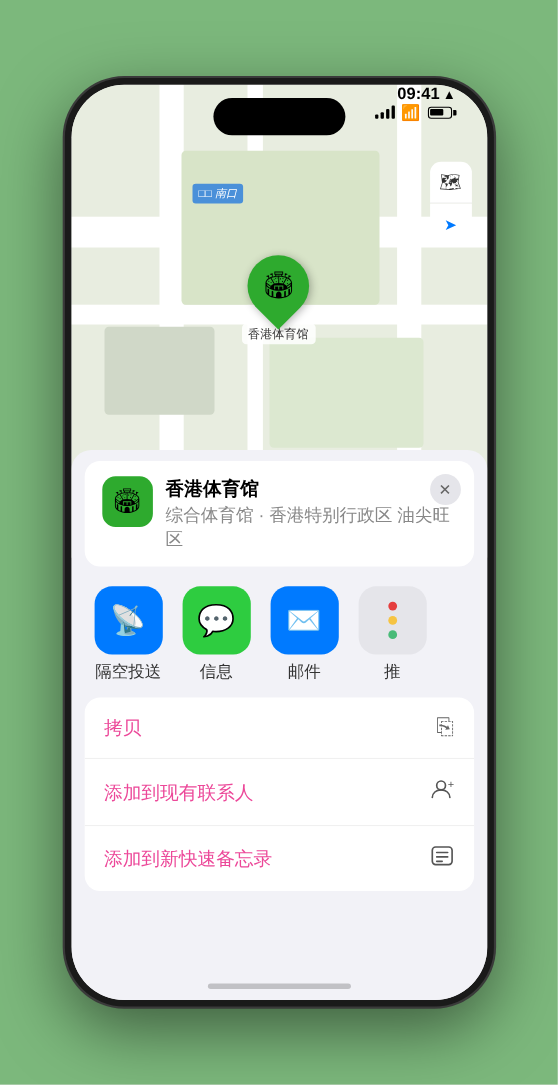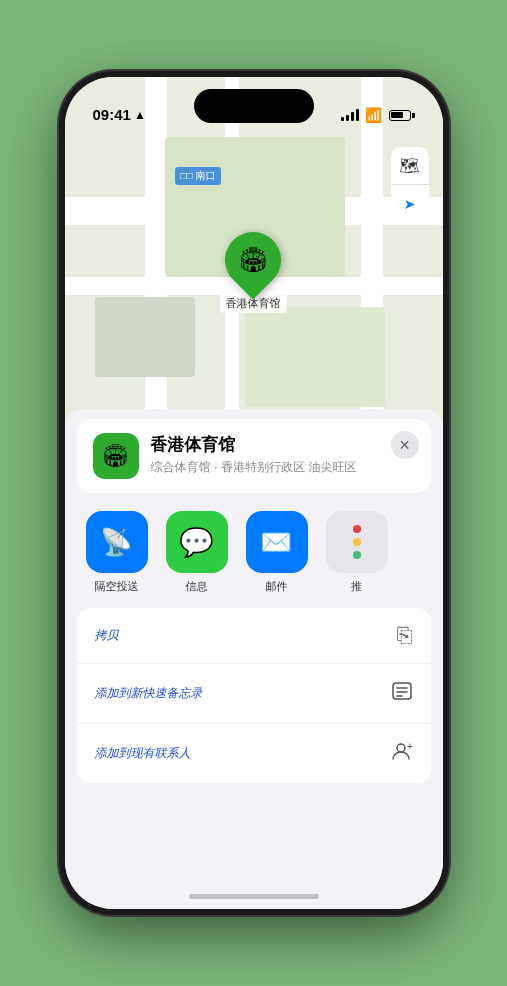--- a/index.html
+++ b/index.html
@@ -41,20 +41,21 @@
       top: 0;
       left: 0;
       right: 0;
       height: 54px;
       z-index: 100;
       display: flex;
       align-items: flex-end;
       padding-bottom: 8px;
       padding-left: 28px;
       padding-right: 28px;
+      flex-direction: column;
     }
 
     .status-time {
       font-size: 15px;
       font-weight: 600;
       color: #000;
       display: flex;
       align-items: center;
       gap: 3px;
     }
@@ -164,20 +165,21 @@
     .map-label {
       position: absolute;
       top: 90px;
       left: 110px;
       background: #4a90d9;
       color: #fff;
       font-size: 10px;
       padding: 2px 6px;
       border-radius: 3px;
       white-space: nowrap;
+      font-style: italic;
     }
 
     
     .map-controls {
       position: absolute;
       top: 70px;
       right: 14px;
       display: flex;
       flex-direction: column;
       gap: 0;
@@ -280,21 +282,21 @@
       flex: 1;
     }
 
     .place-name {
       font-size: 17px;
       font-weight: 600;
       color: #000;
     }
 
     .place-desc {
-      font-size: 12px;
+      font-size: 16px;
       color: #888;
       margin-top: 3px;
     }
 
     .close-btn {
       position: absolute;
       top: 12px;
       right: 12px;
       width: 28px;
       height: 28px;
@@ -340,21 +342,21 @@
     .share-icon-wrap.message { background: #2ecc40; }
     .share-icon-wrap.mail { background: #007aff; }
     .share-icon-wrap.notes {
       background: linear-gradient(180deg, #ffd60a 0%, #ffbb00 100%);
       position: relative;
       border: 2px solid #e53e3e;
     }
     .share-icon-wrap.more { background: #e5e5ea; }
 
     .share-label {
-      font-size: 11px;
+      font-size: 15px;
       color: #333;
     }
 
     
     .action-list {
       background: #fff;
       margin: 6px 12px;
       border-radius: 14px;
       overflow: hidden;
     }
@@ -366,23 +368,22 @@
       padding: 16px 18px;
       cursor: pointer;
       border-bottom: 1px solid #f0f0f0;
     }
 
     .action-item:last-child {
       border-bottom: none;
     }
 
     .action-label {
-      font-size: 12px;
-      color: #1d4ed8;
-      font-style: italic;
+      font-size: 17px;
+      color: #ec4899;
     }
 
     .action-icon {
       font-size: 20px;
       color: #666;
     }
 
     
     .home-indicator {
       position: absolute;
@@ -547,44 +548,44 @@
 
       </div>
 
       <div class="action-list">
 
         <div class="action-item">
           <span class="action-label">拷贝</span>
           <span class="action-icon">⎘</span>
         </div>
 
+
+        <div class="action-item">
+          <span class="action-label">添加到现有联系人</span>
+          <span class="action-icon">
+            <svg width="22" height="22" viewBox="0 0 22 22" fill="none">
+              <circle cx="10" cy="8" r="4" stroke="#555" stroke-width="1.5" fill="none"></circle>
+              <path d="M2 19c0-4 3.6-7 8-7s8 3 8 7" stroke="#555" stroke-width="1.5" fill="none" stroke-linecap="round"></path>
+              <text x="16" y="10" font-size="10" fill="#555">+</text>
+            </svg>
+          </span>
+        </div>
 
         <div class="action-item">
           <span class="action-label">添加到新快速备忘录</span>
           <span class="action-icon" style="font-size:18px;">
             <svg width="22" height="22" viewBox="0 0 22 22" fill="none">
               <rect x="2" y="3" width="18" height="16" rx="3" stroke="#555" stroke-width="1.5" fill="none"></rect>
               <line x1="6" y1="8" x2="16" y2="8" stroke="#555" stroke-width="1.5" stroke-linecap="round"></line>
               <line x1="6" y1="12" x2="16" y2="12" stroke="#555" stroke-width="1.5" stroke-linecap="round"></line>
               <line x1="6" y1="16" x2="11" y2="16" stroke="#555" stroke-width="1.5" stroke-linecap="round"></line>
             </svg>
           </span>
         </div>
 
-        <div class="action-item">
-          <span class="action-label">添加到现有联系人</span>
-          <span class="action-icon">
-            <svg width="22" height="22" viewBox="0 0 22 22" fill="none">
-              <circle cx="10" cy="8" r="4" stroke="#555" stroke-width="1.5" fill="none"></circle>
-              <path d="M2 19c0-4 3.6-7 8-7s8 3 8 7" stroke="#555" stroke-width="1.5" fill="none" stroke-linecap="round"></path>
-              <text x="16" y="10" font-size="10" fill="#555">+</text>
-            </svg>
-          </span>
-        </div>
-
 
       </div>
 
       <div class="home-indicator"></div>
 
     </div>
   </div>
 </div>
 
 </body></html>

